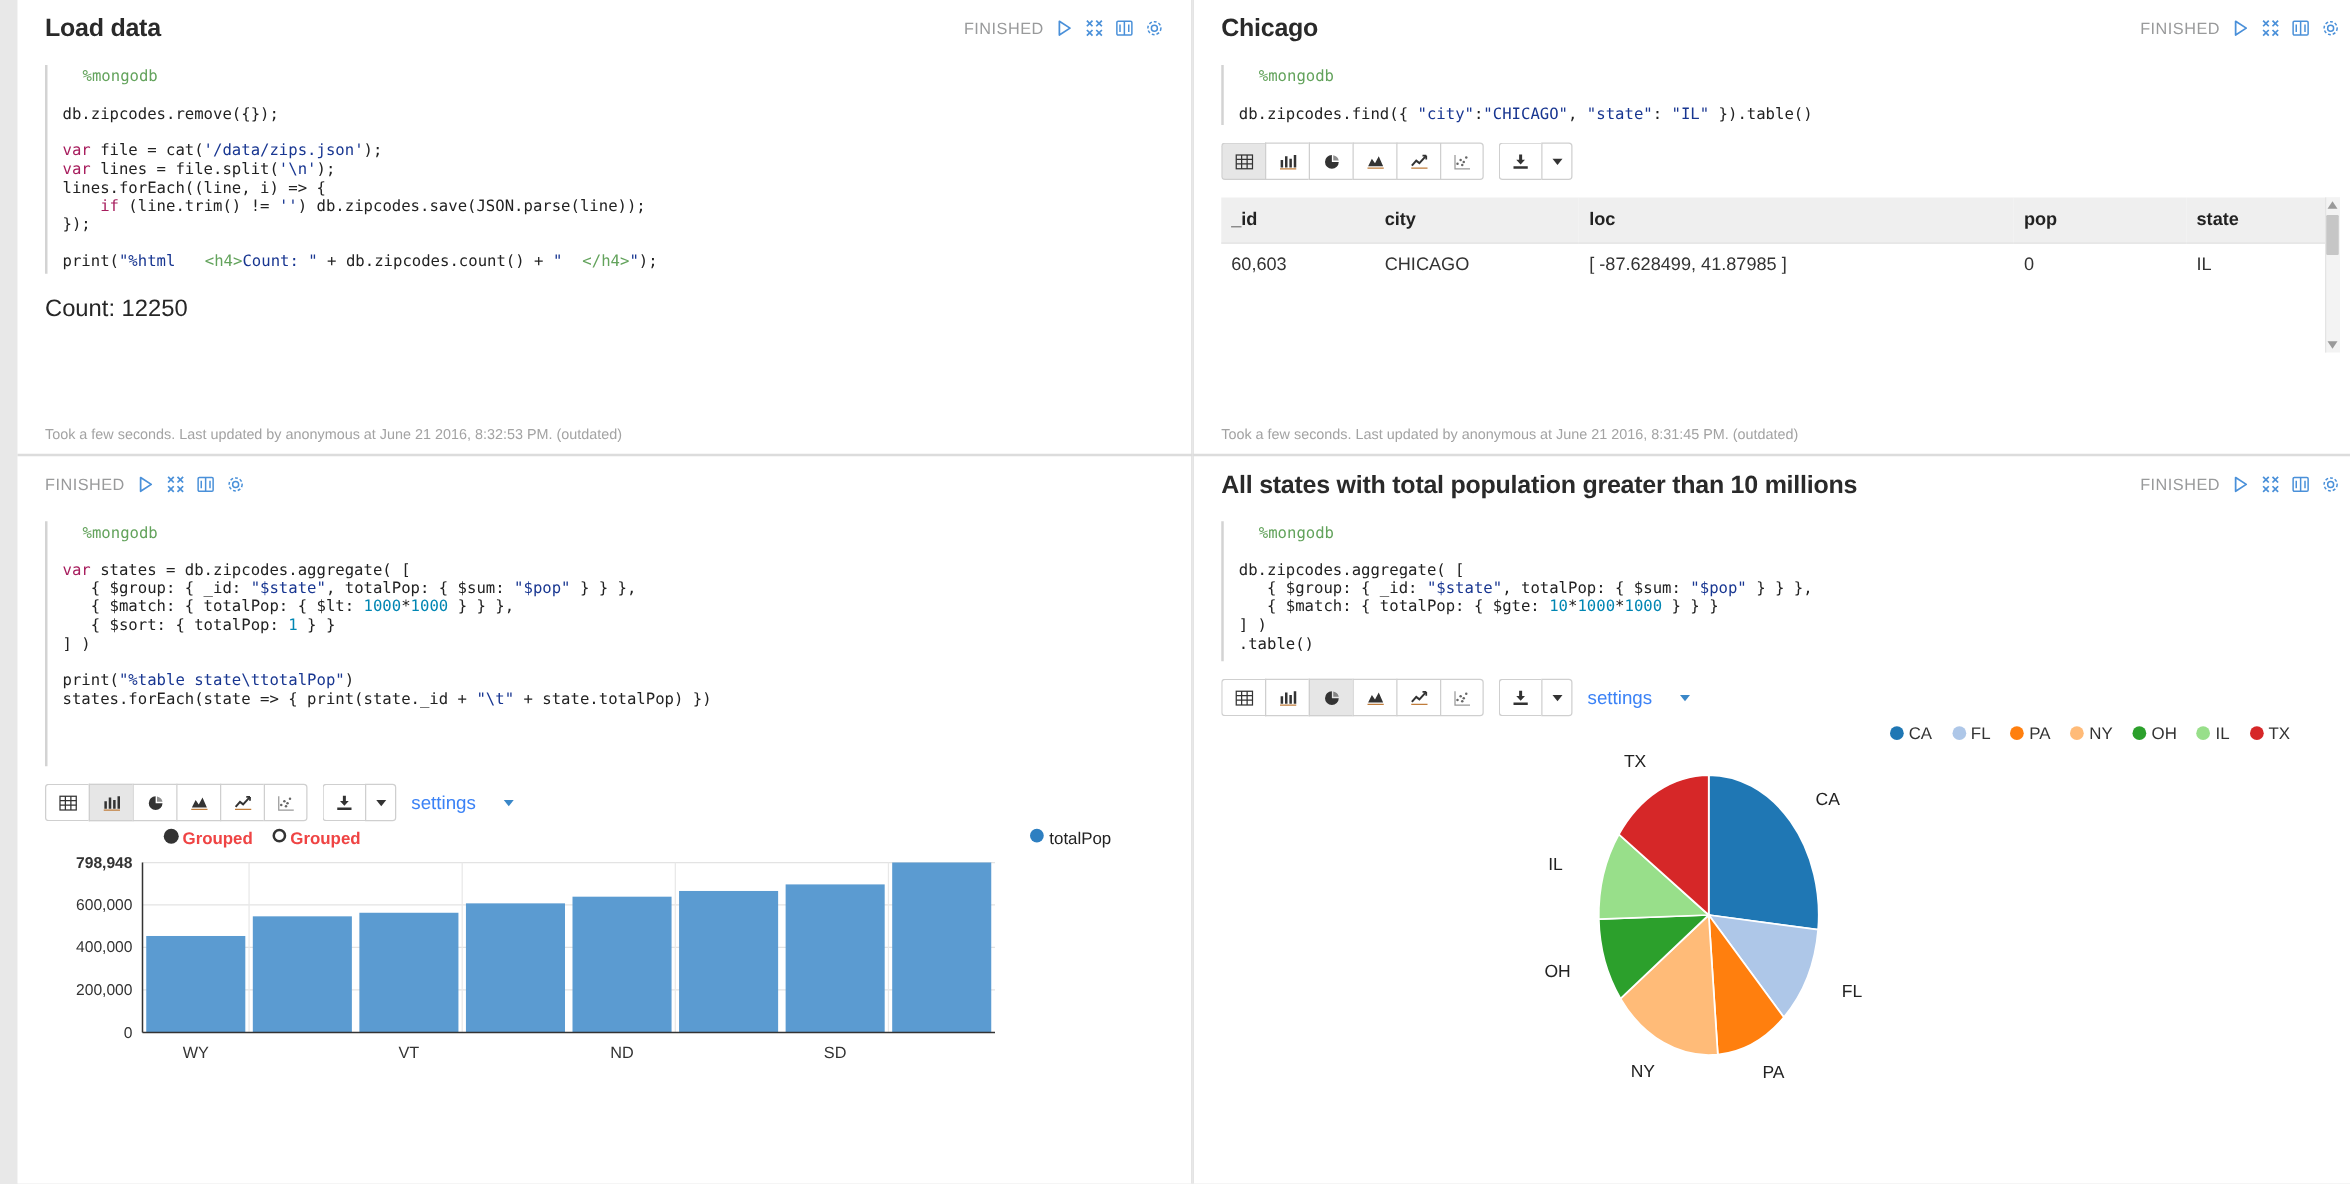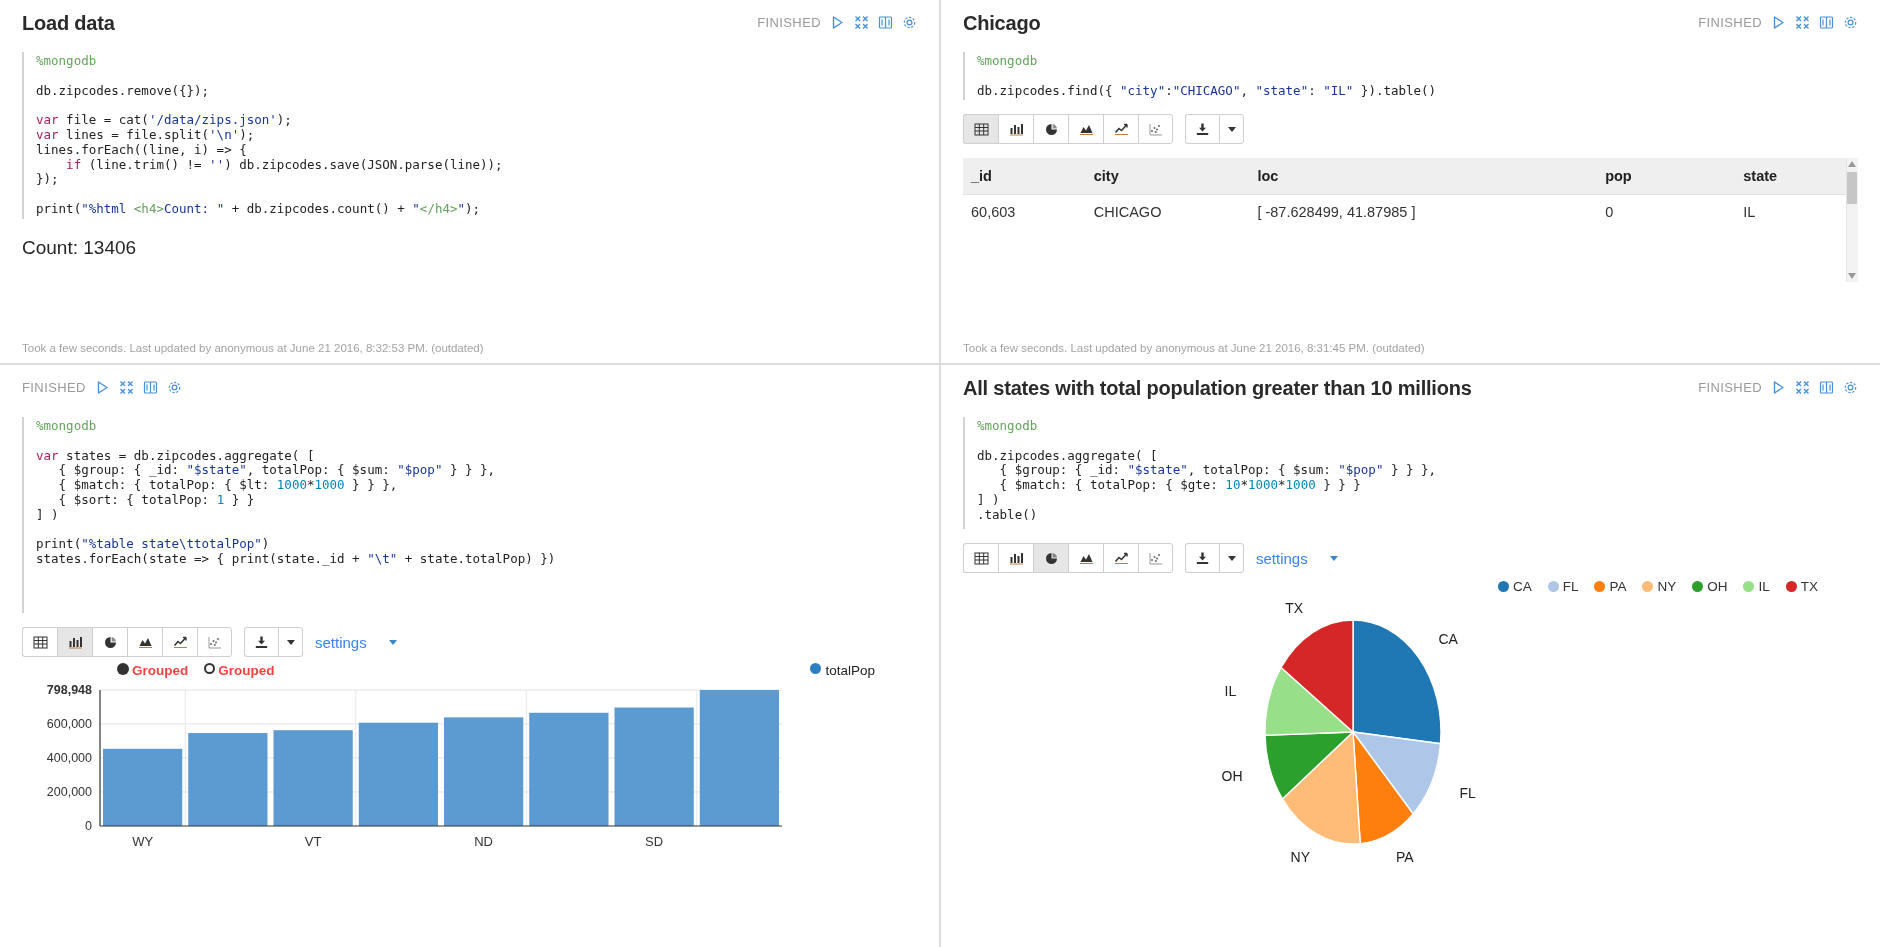--- a/index.html
+++ b/index.html
@@ -7,21 +7,21 @@
     margin: 0; padding: 0;
     width: 1880px; height: 947px;
     background: #e8e8e8;
     font-family: "Liberation Sans", sans-serif;
     overflow: hidden;
   }
   .grid {
     display: grid;
     grid-template-columns: 940px 940px;
     grid-template-rows: 364px 583px;
-    width: 1880px; height: 770px;
+    width: 1880px; height: 770px; padding-left: 14px;
   }
   .para {
     background: #ffffff;
     border: 1px solid #dcdcdc;
     position: relative;
     overflow: hidden;
   }
   .p-tl { border-top: none; border-left: none; }
   .p-tr { border-top: none; border-right: none; }
   .p-bl { border-left: none; border-bottom: none; }
@@ -50,21 +50,21 @@
     padding: 2px 0 2px 12px;
     font-family: "DejaVu Sans Mono", monospace;
     font-size: 12.5px;
     line-height: 14.8px;
     color: #222;
     white-space: pre;
   }
   .kw { color: #a71d5d; }
   .str { color: #183691; }
   .num { color: #0086b3; }
-  .tag { color: #63a35c; }
+  .tag { color: #63a35c; margin-left: 16px; }
 
   .result-h4 {
     font-size: 19px; font-weight: normal; color: #262626;
     margin: 18px 0 0 0;
   }
   .footer-note {
     font-size: 11.5px; color: #a3a3a3;
     position: absolute; left: 22px; bottom: 9px;
   }
 
@@ -184,21 +184,21 @@
 db.zipcodes.remove({});
 
 <span class="kw">var</span> file = cat(<span class="str">'/data/zips.json'</span>);
 <span class="kw">var</span> lines = file.split(<span class="str">'\n'</span>);
 lines.forEach((line, i) =&gt; {
     <span class="kw">if</span> (line.trim() != <span class="str">''</span>) db.zipcodes.save(JSON.parse(line));
 });
 
 print(<span class="str">"%html </span><span class="tag">&lt;h4&gt;</span><span class="str">Count: "</span> + db.zipcodes.count() + <span class="str">"</span><span class="tag">&lt;/h4&gt;</span><span class="str">"</span>);</div>
 
-      <h4 class="result-h4">Count: 13406</h4>
+      <h4 class="result-h4">Count: 12250</h4>
     </div>
     <div class="footer-note">Took a few seconds. Last updated by anonymous at June 21 2016, 8:32:53 PM. (outdated)</div>
   </div>
 
   <div class="para p-tr">
     <div class="p-inner">
       <div class="head">
         <div class="title">Chicago</div>
         <div class="head-ctl">
           <span class="status">FINISHED</span>

